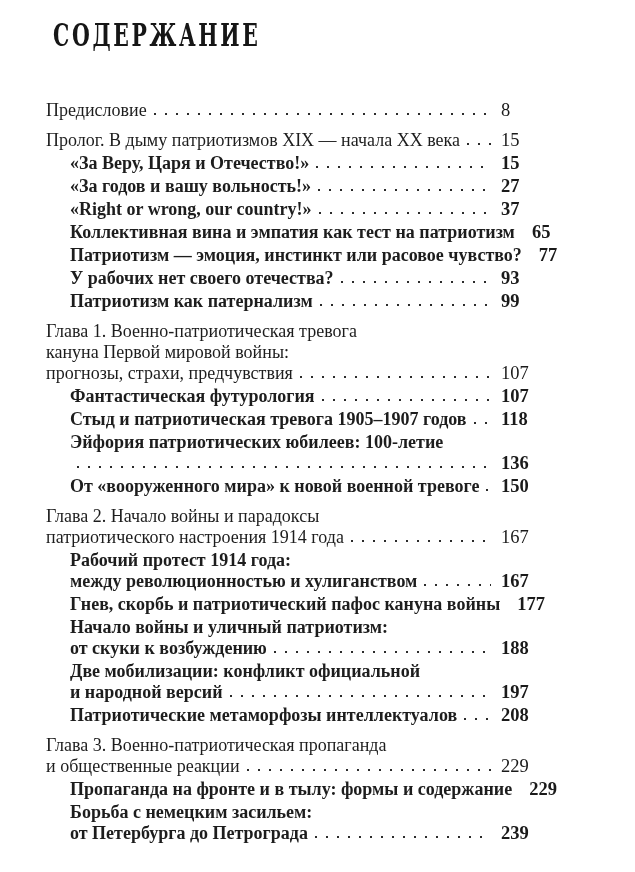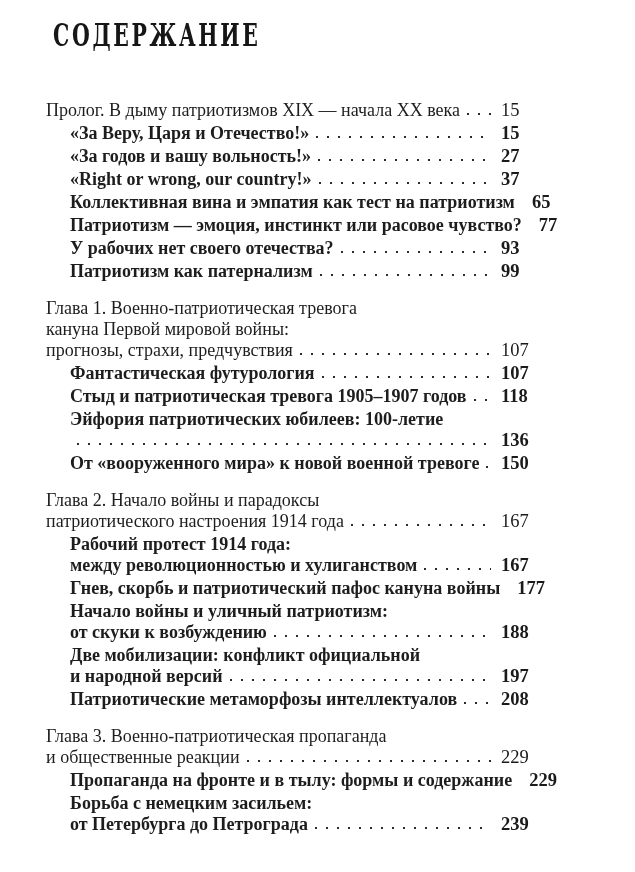--- a/index.html
+++ b/index.html
@@ -30,21 +30,21 @@
     color: #161616;
     transform: scaleX(0.66);
     transform-origin: left center;
     white-space: nowrap;
     margin: 0 0 48px 7px;
   }
   .entry {
     font-size: 18px;
     line-height: 21px;
   }
-  .entry.top { margin-top: 16px; }
+  .entry.top { margin-top: 9px; }
   .entry.top:first-child { margin-top: 0; }
   .entry.sub { padding-left: 24px; margin-top: 2px; font-weight: bold; }
   .line { white-space: nowrap; }
   .row { display: flex; align-items: baseline; }
   .line-text { flex: 0 0 auto; }
   .leader {
     flex: 1 1 auto;
     min-width: 0;
     height: 4px;
     margin: 0 8px 0 7px;
@@ -64,20 +64,27 @@
 </style>
 </head>
 <body>
 
 <div class="book-page">
   <div class="toc">
     <h1 class="toc-title">СОДЕРЖАНИЕ</h1>
     <div class="toc-list">
         <div class="entry top">
           <div class="line row">
+            <span class="line-text">Предисловие</span>
+            <span class="leader"></span>
+            <span class="page-num">8</span>
+          </div>
+        </div>
+        <div class="entry top">
+          <div class="line row">
             <span class="line-text">Пролог. В дыму патриотизмов XIX — начала XX века</span>
             <span class="leader"></span>
             <span class="page-num">15</span>
           </div>
         </div>
         <div class="entry sub">
           <div class="line row">
             <span class="line-text">«За Веру, Царя и Отечество!»</span>
             <span class="leader"></span>
             <span class="page-num">15</span>

